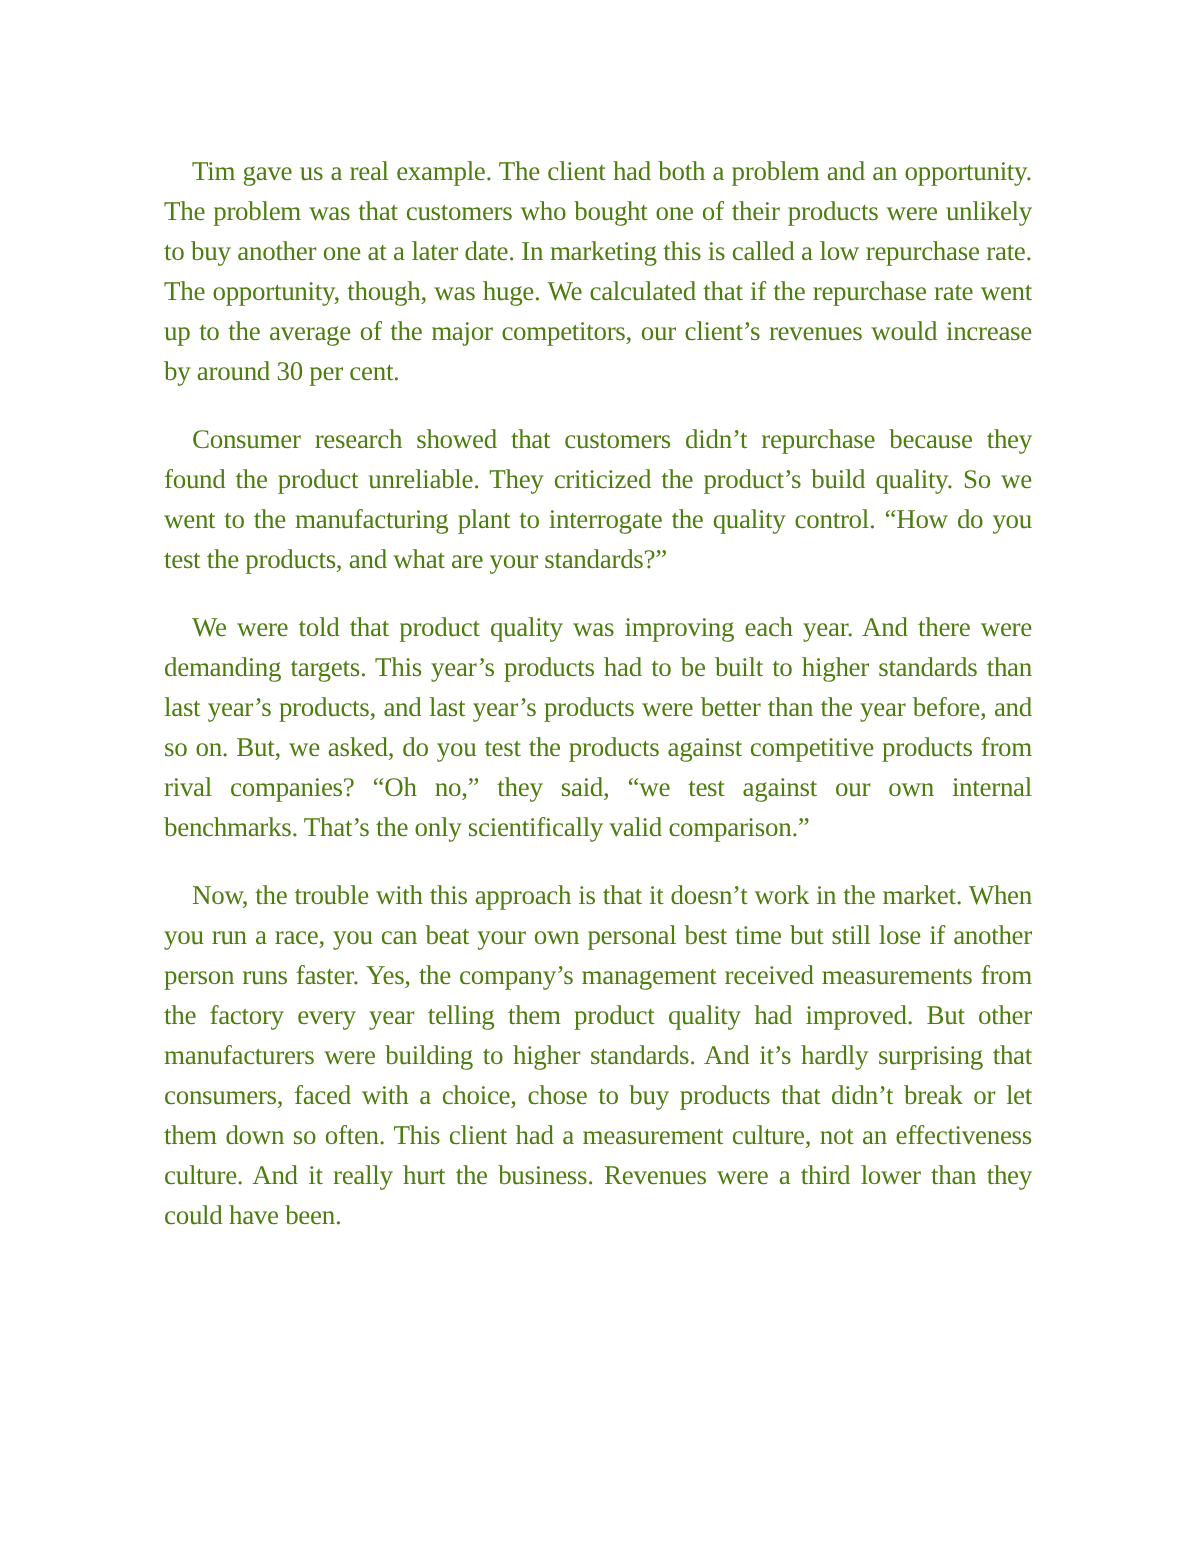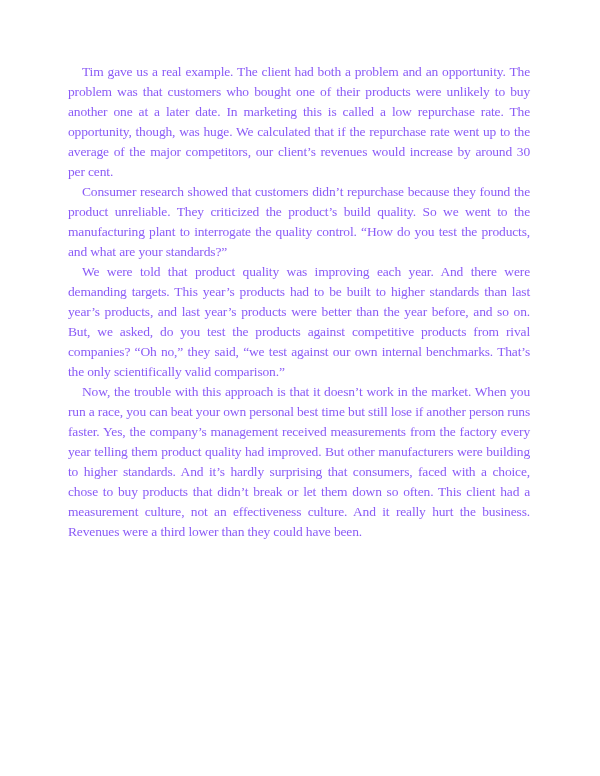--- a/index.html
+++ b/index.html
@@ -13,29 +13,29 @@
     height: 776px;
     box-sizing: border-box;
     background: #ffffff;
     padding: 62px 70px 0 68px;
     overflow: hidden;
   }
   .text-block {
     width: 462px;
   }
   .text-block p {
-    margin: 0;
+    margin: 14px;
     padding: 0;
     text-indent: 14px;
     text-align: justify;
     font-family: "Liberation Serif", "DejaVu Serif", serif;
     font-size: 13.5px;
     line-height: 20px;
     letter-spacing: -0.15px;
-    color: #8b5cf6;
+    color: #4d7c0f;
     -webkit-hyphens: none;
     hyphens: none;
   }
 </style>
 </head>
 <body>
 
 <div class="page">
   <div class="text-block">
     <p>Tim gave us a real example. The client had both a problem and an opportunity. The problem was that customers who bought one of their products were unlikely to buy another one at a later date. In marketing this is called a low repurchase rate. The opportunity, though, was huge. We calculated that if the repurchase rate went up to the average of the major competitors, our client’s revenues would increase by around 30 per cent.</p>

